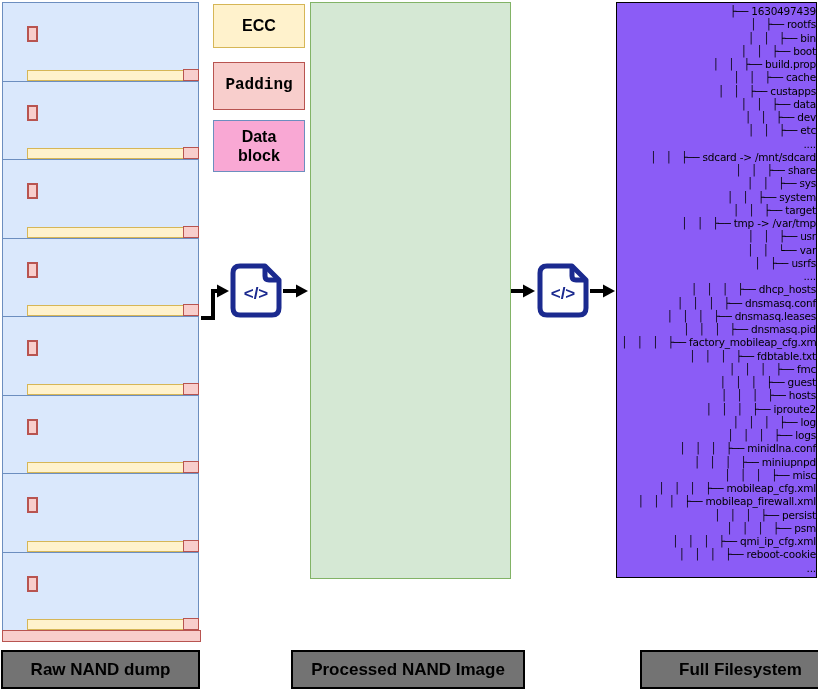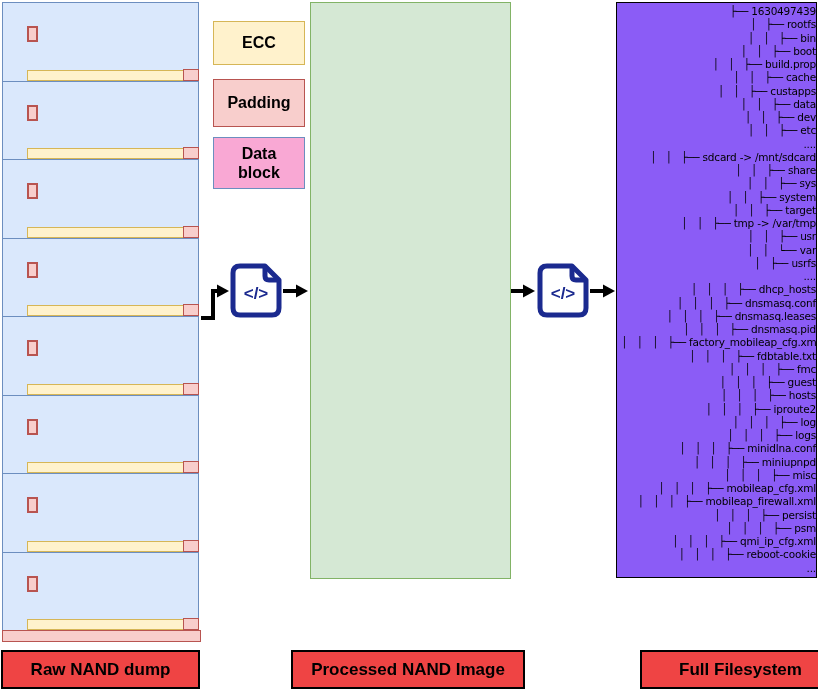--- a/index.html
+++ b/index.html
@@ -15,45 +15,45 @@
   .ecc-strip{position:absolute;left:24px;right:13px;bottom:0;height:9px;
         background:#fff2cc;border:1px solid #d6b656;}
   .pad-cap{position:absolute;right:-1px;bottom:0;width:14px;height:10px;
         background:#f8cecc;border:1px solid #b85450;}
   .bottom-strip{position:absolute;left:2px;top:630px;width:197px;height:10px;
         background:#f8cecc;border:1px solid #b85450;}
 
   
   .legend-box{position:absolute;left:213px;width:82px;display:flex;align-items:center;
         justify-content:center;font-weight:bold;font-size:16px;text-align:center;
-        line-height:1.2;padding:0 4px;box-sizing:content-box;color:#000;margin-top:17px;}
+        line-height:1.2;padding:0 4px;box-sizing:content-box;color:#000;}
   .legend-box span{display:block;width:72px;}
   .lg-ecc{top:4px;height:42px;background:#fff2cc;border:1px solid #d6b656;}
-  .lg-pad{top:62px;height:46px;background:#f8cecc;border:1px solid #b85450;}
+  .lg-pad{top:62px;height:46px;background:#f8cecc;border:1px solid #b85450;font-family:Liberation Mono, monospace;}
   .lg-data{top:120px;height:50px;background:#f9a8d4;border:1px solid #6c8ebf;}
 
   
   .green-block{position:absolute;left:310px;top:2px;width:199px;height:575px;
         background:#d5e8d4;border:1px solid #82b366;}
 
   
   .tree-box{position:absolute;left:616px;top:2px;width:199px;height:574px;
         border:1px solid #000;background:#8b5cf6;overflow:hidden;text-align:right;}
   .tree{margin:2px 0 0 4px;font-family:"DejaVu Sans",sans-serif;font-size:10.5px;
         line-height:13.25px;letter-spacing:-0.2px;white-space:pre;color:#000;}
 
   
   .code-icon{position:absolute;width:52px;height:55px;}
   .code-icon svg{display:block;width:100%;height:100%;}
 
   
   .overlay{position:absolute;left:0;top:0;pointer-events:none;}
 
   
-  .label-box{position:absolute;top:650px;height:35px;background:#ef4444;border:2px solid #000;
+  .label-box{position:absolute;top:650px;height:35px;background:#737373;border:2px solid #000;
         display:flex;align-items:center;justify-content:center;
         font-weight:bold;font-size:17px;color:#000;}
   .lb-raw{left:1px;width:195px;}
   .lb-processed{left:291px;width:230px;}
   .lb-full{left:640px;width:197px;}
 </style>
 </head>
 <body>
 
 <div class="canvas">

